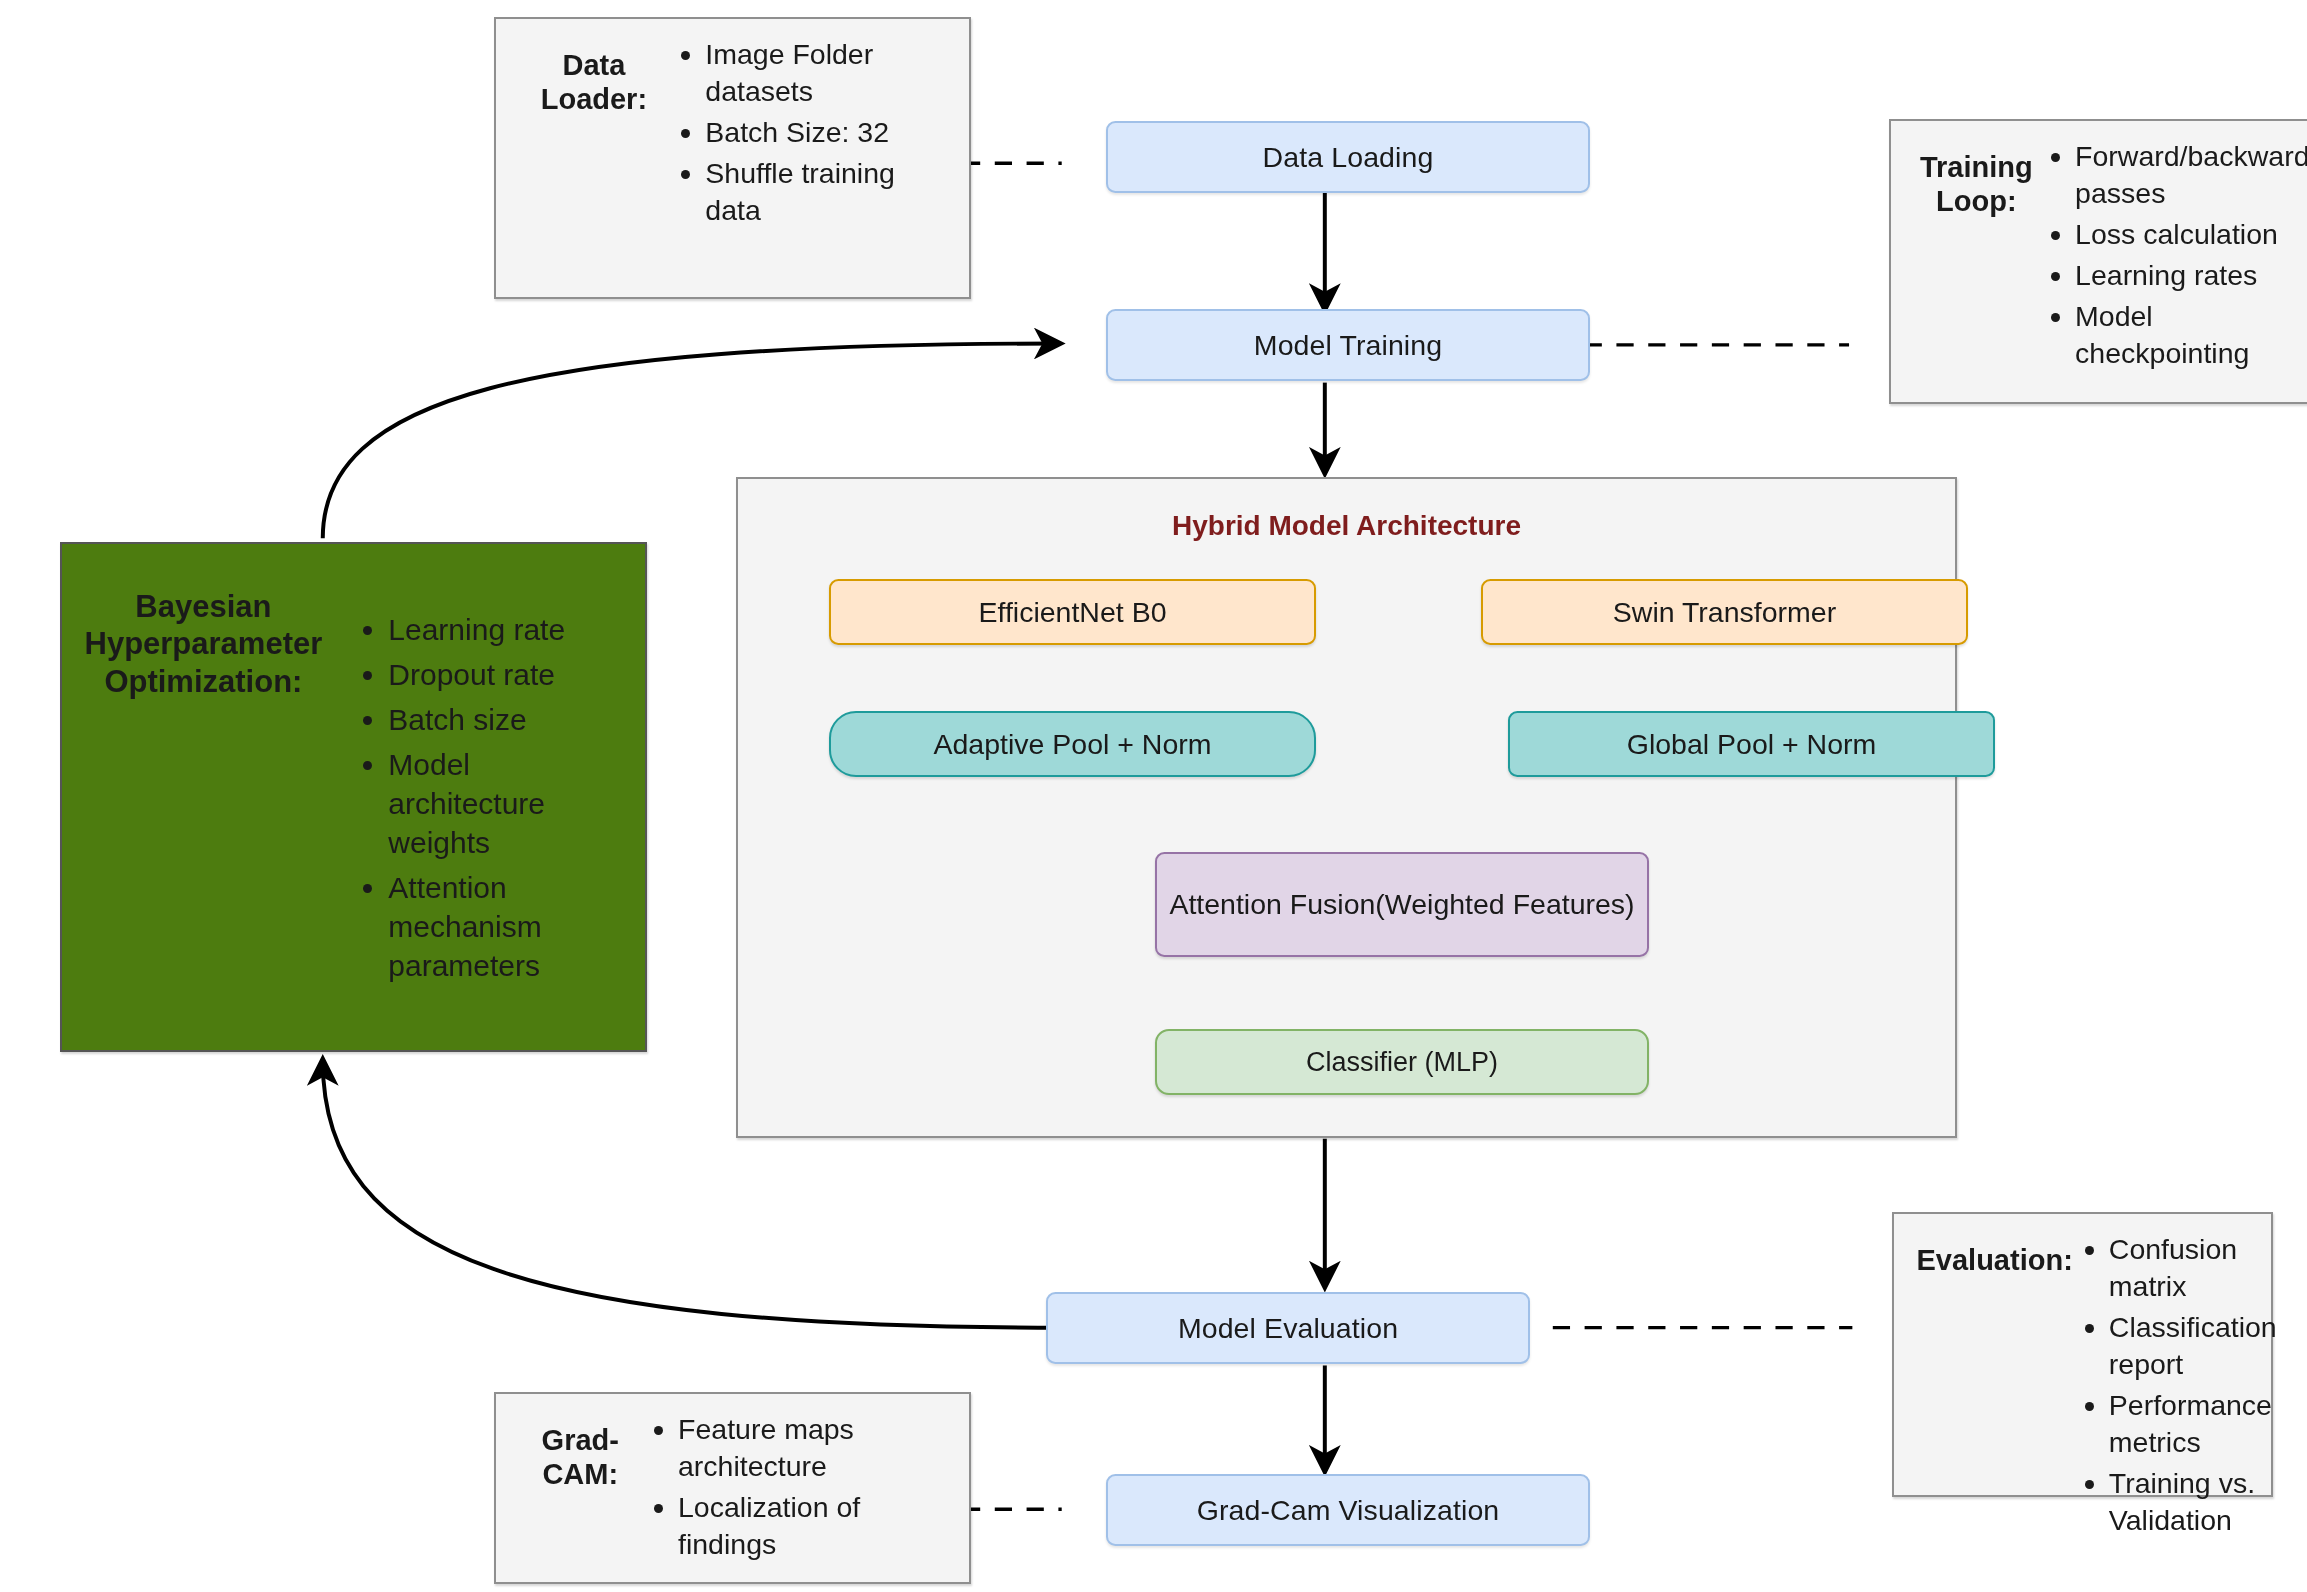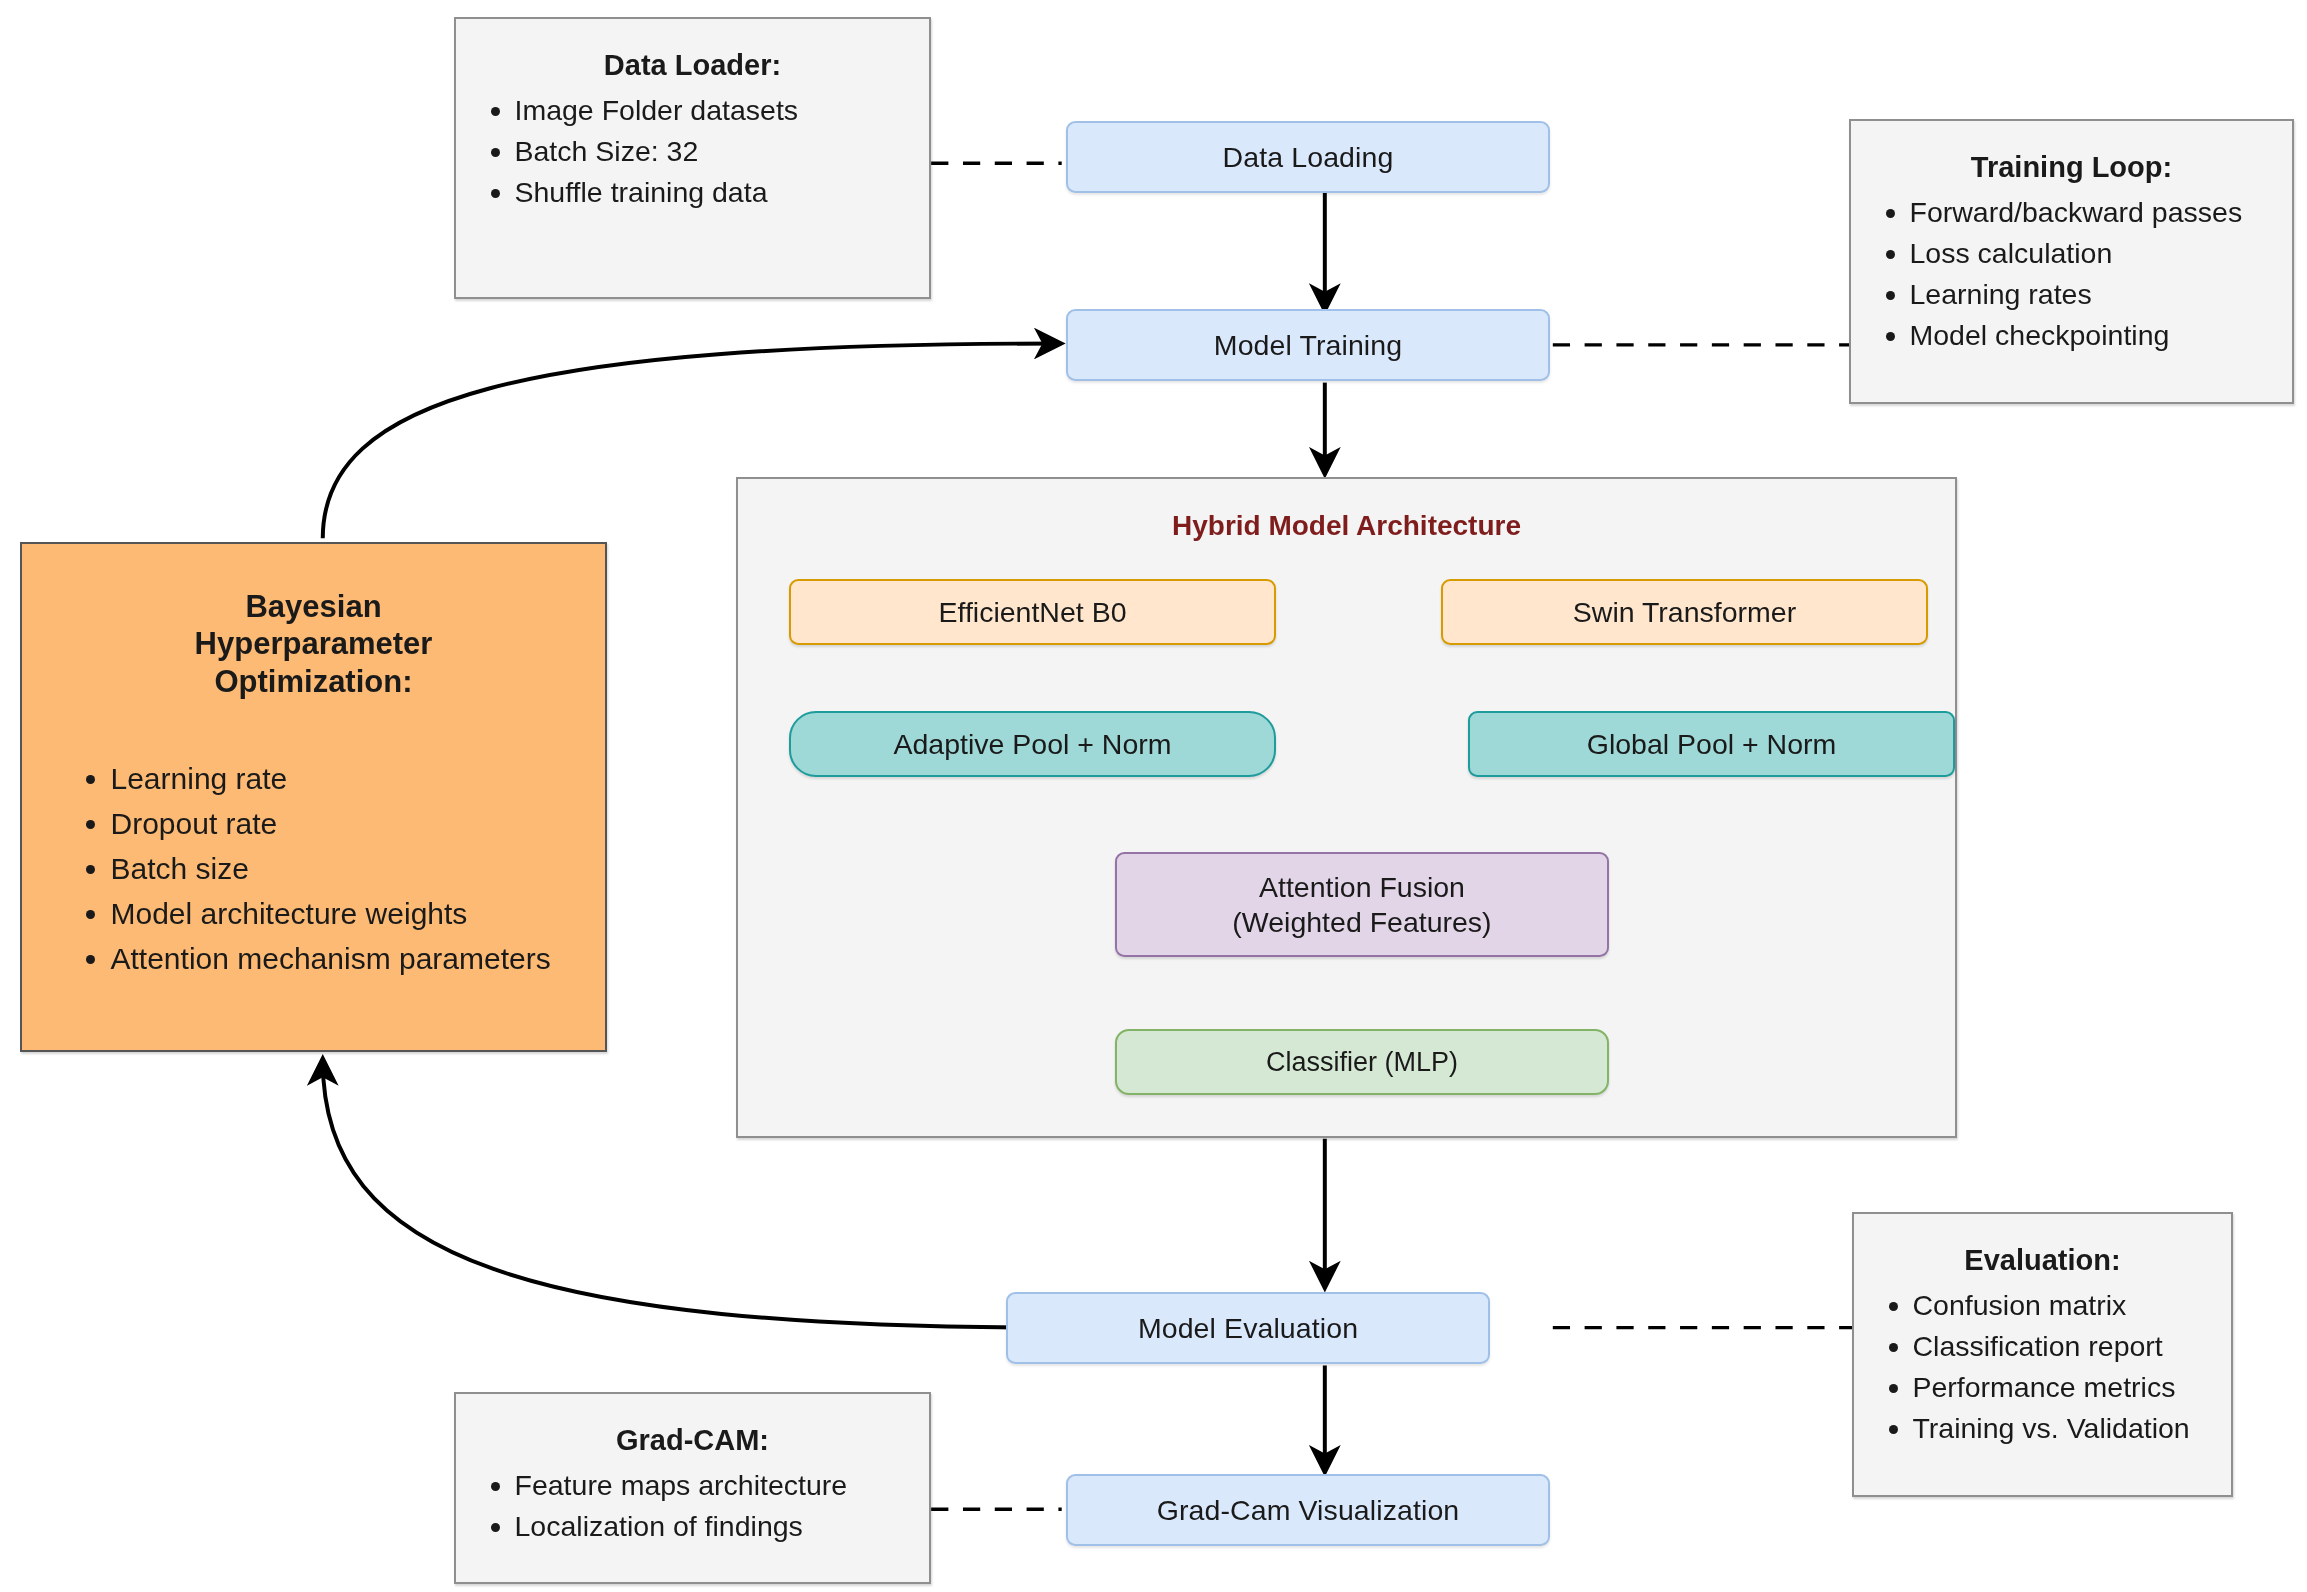--- a/index.html
+++ b/index.html
@@ -25,25 +25,26 @@
     width: 2307px;
     height: 1593px;
     pointer-events: none;
   }
 
   
   .node {
     position: absolute;
     box-sizing: border-box;
     display: flex;
-    flex-direction: column;
+    flex-direction: row;
     align-items: center;
     justify-content: center;
     text-align: center;
     color: #1a1a1a;
+    margin-left: 40px;
   }
 
   
   .proc {
     background: #dae8fc;
     border: 2px solid #a0c0e8;
     border-radius: 9.3px;
     font-size: 28.5px;
     letter-spacing: 0.1px;
     box-shadow: 0 2px 2.7px rgba(0,0,0,0.10);
@@ -72,21 +73,21 @@
   }
   .note li {
     font-size: 28.5px;
     line-height: 1.30;
     margin: 0 0 4px 0;
     text-align: left;
   }
 
   
   .note.cream {
-    background: #fdba74;
+    background: #4d7c0f;
     border-color: #555555;
     justify-content: flex-start;
   }
   .note.cream .note-title {
     font-size: 31px;
     margin-top: 26.5px;
     line-height: 1.22;
   }
   .note.cream ul {
     margin-top: 49px;

